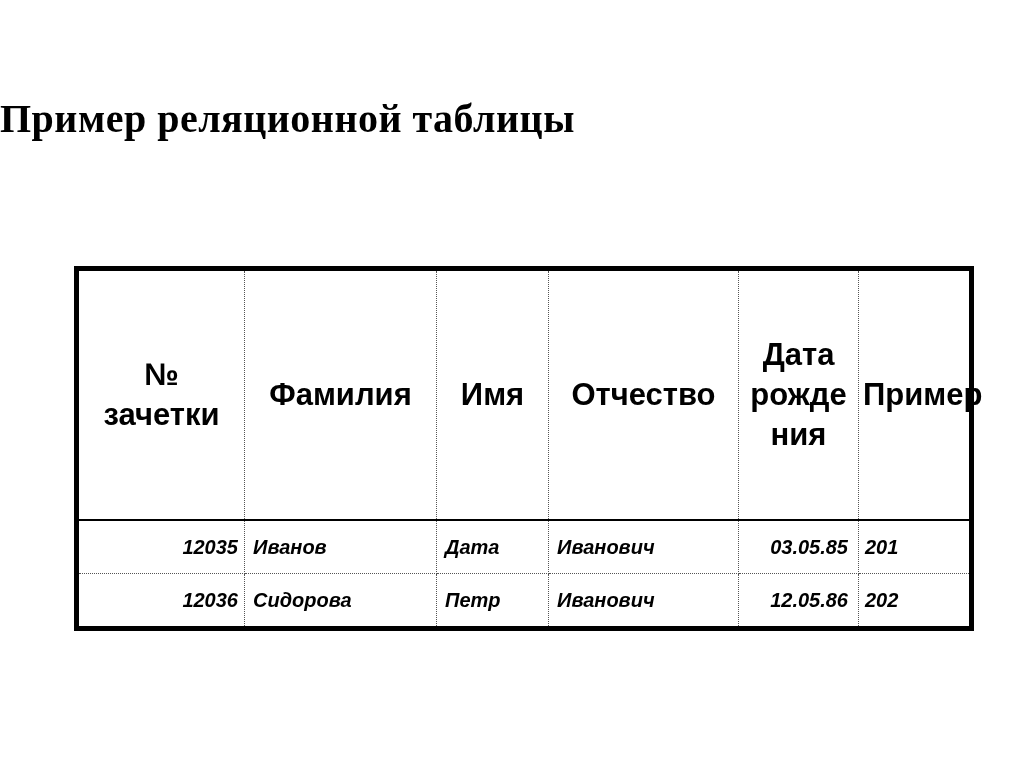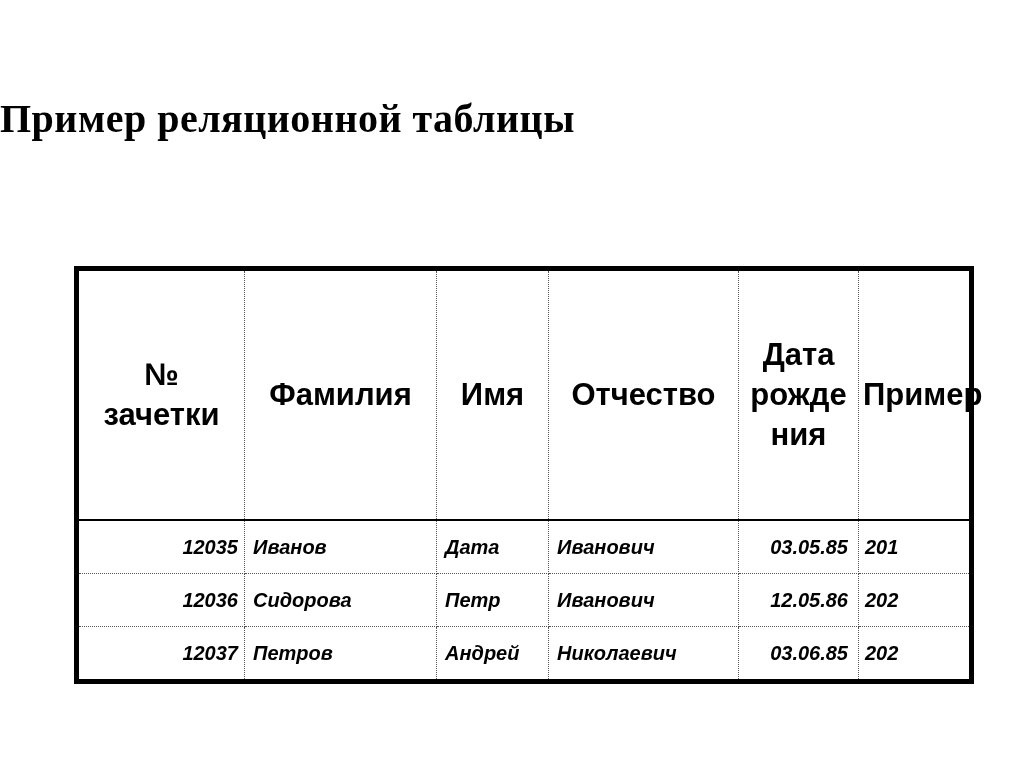--- a/index.html
+++ b/index.html
@@ -135,25 +135,17 @@
 
         <tr class="data-row">
           <td class="c-0 first-cell">12036</td>
           <td class="c-1">Сидорова</td>
           <td class="c-2">Петр</td>
           <td class="c-3">Иванович</td>
           <td class="c-4">12.05.86</td>
           <td class="c-5 last-cell">202</td>
         </tr>
 
-        <tr class="data-row last-row">
-          <td class="c-0 first-cell">12037</td>
-          <td class="c-1">Петров</td>
-          <td class="c-2">Андрей</td>
-          <td class="c-3">Николаевич</td>
-          <td class="c-4">03.06.85</td>
-          <td class="c-5 last-cell">202</td>
-        </tr>
       </tbody>
     </table>
   </div>
 
 </div>
 
 </body></html>

